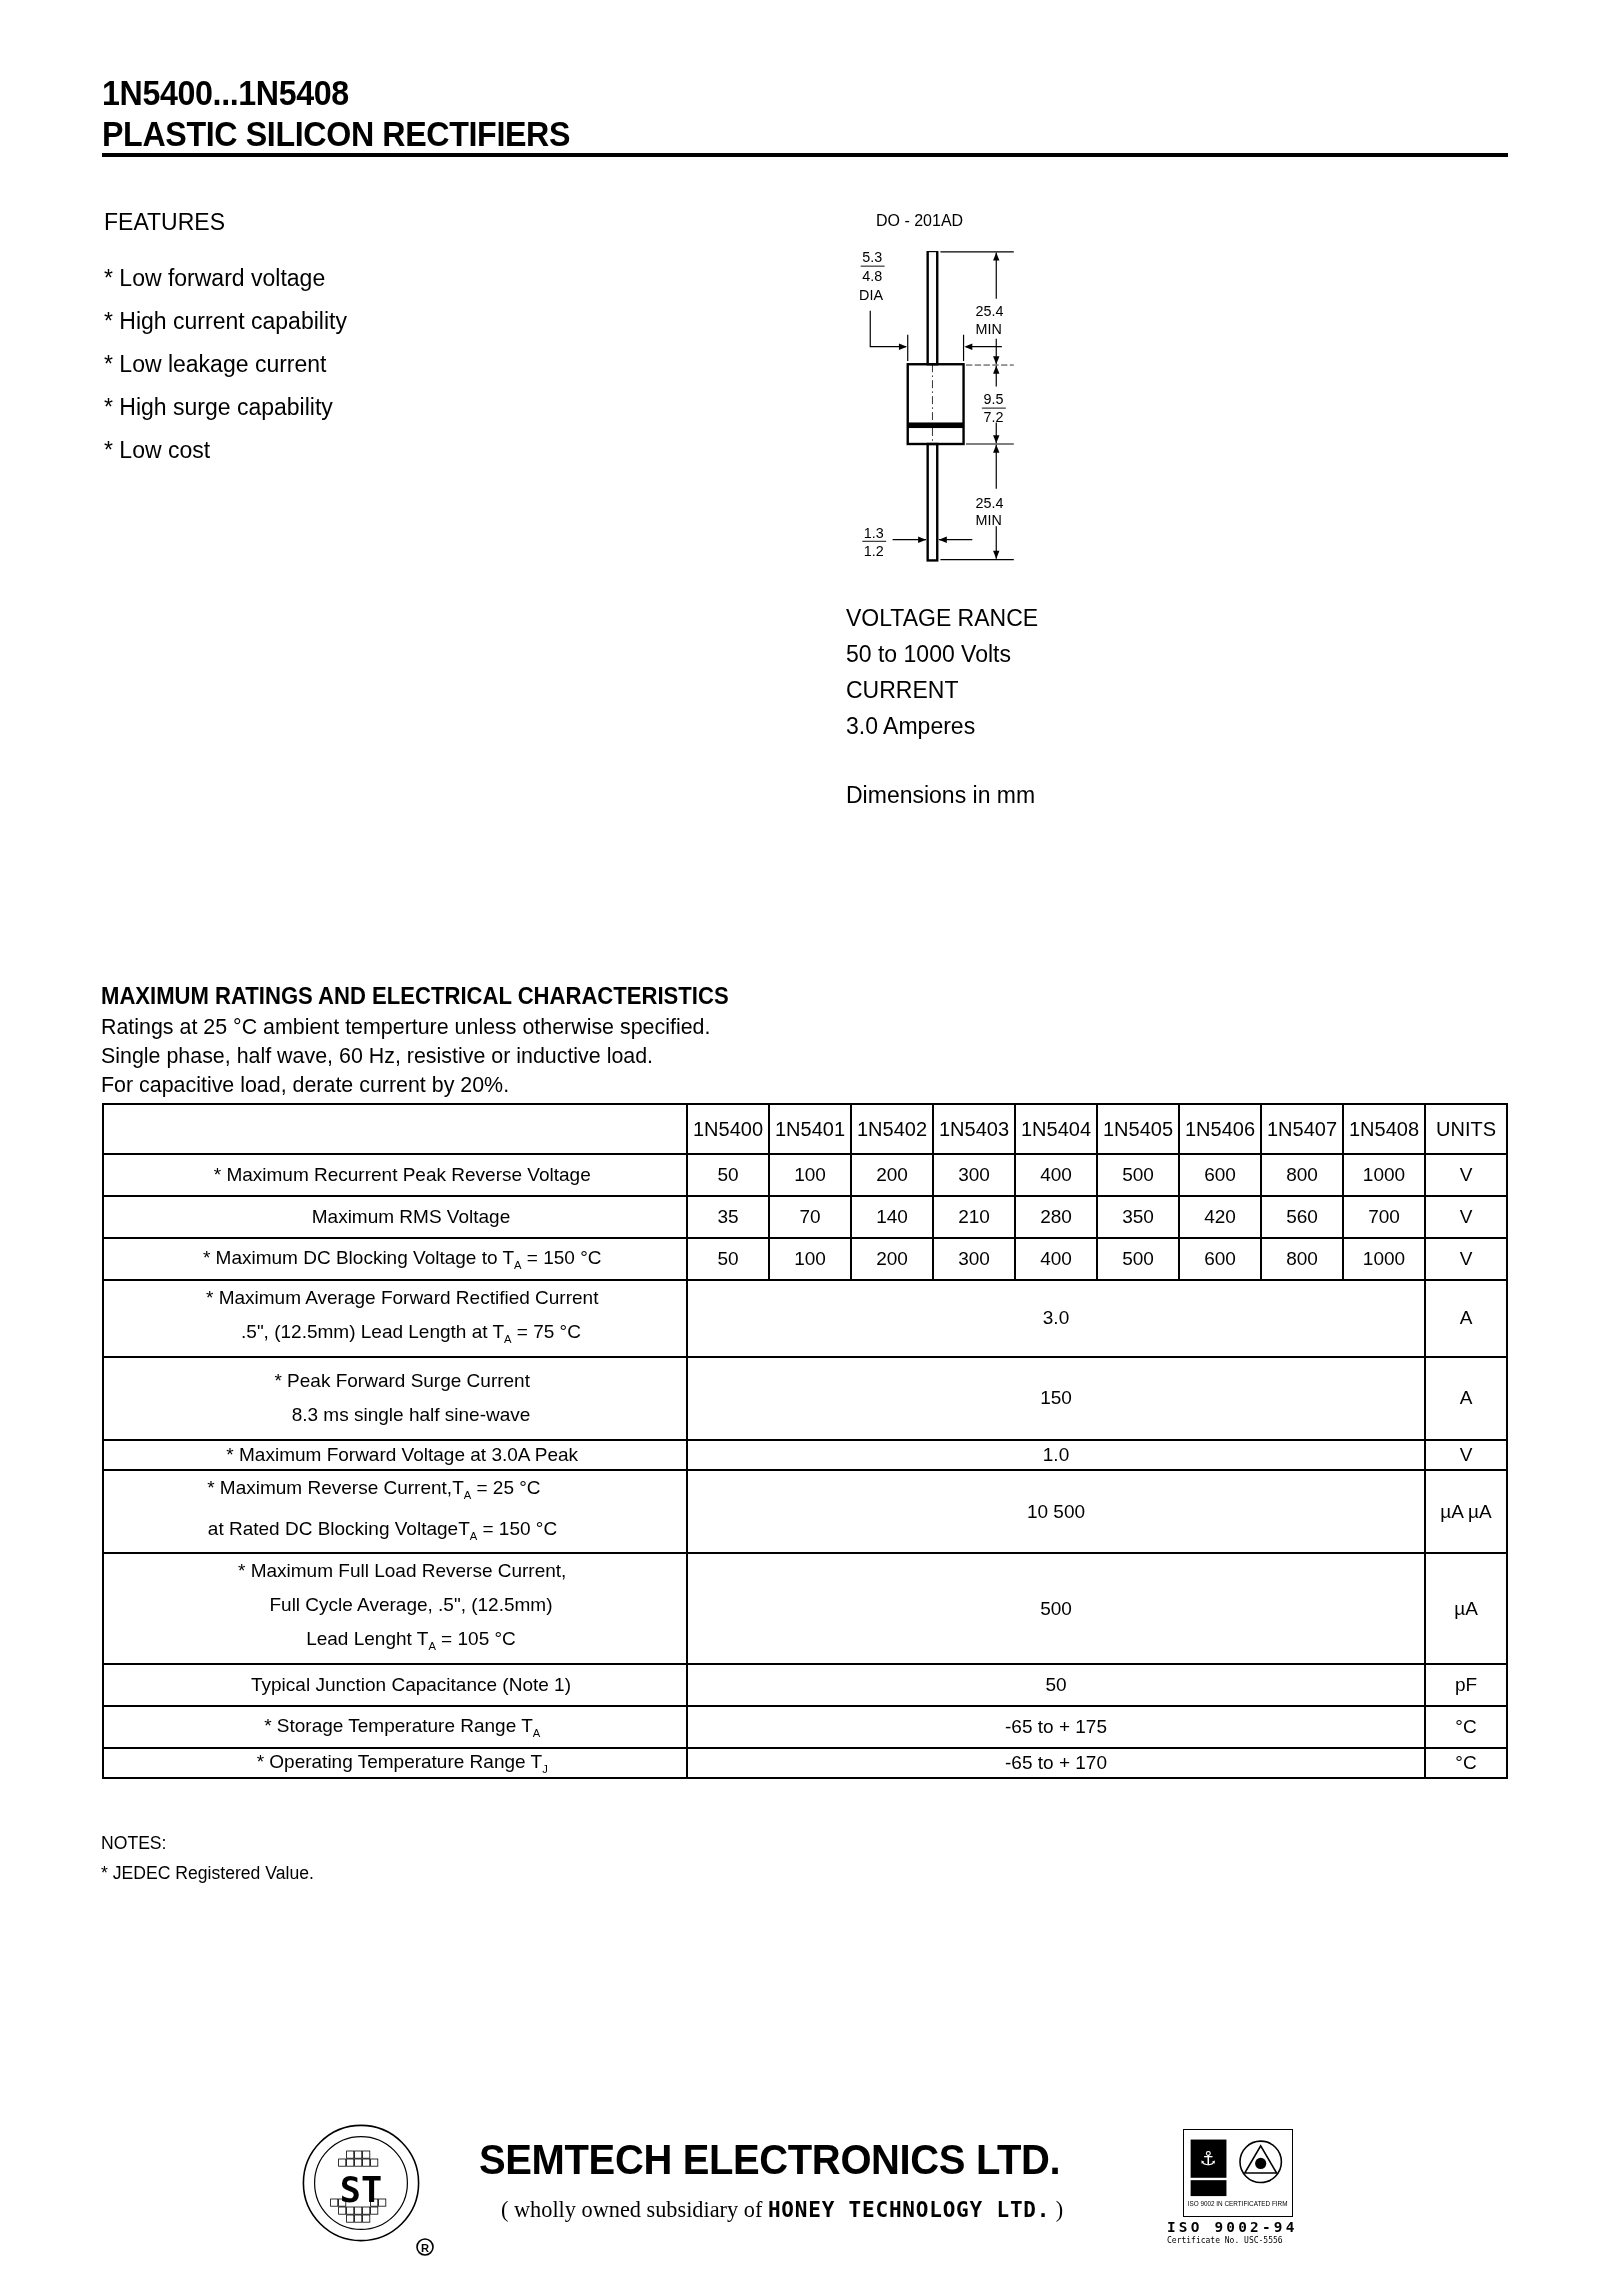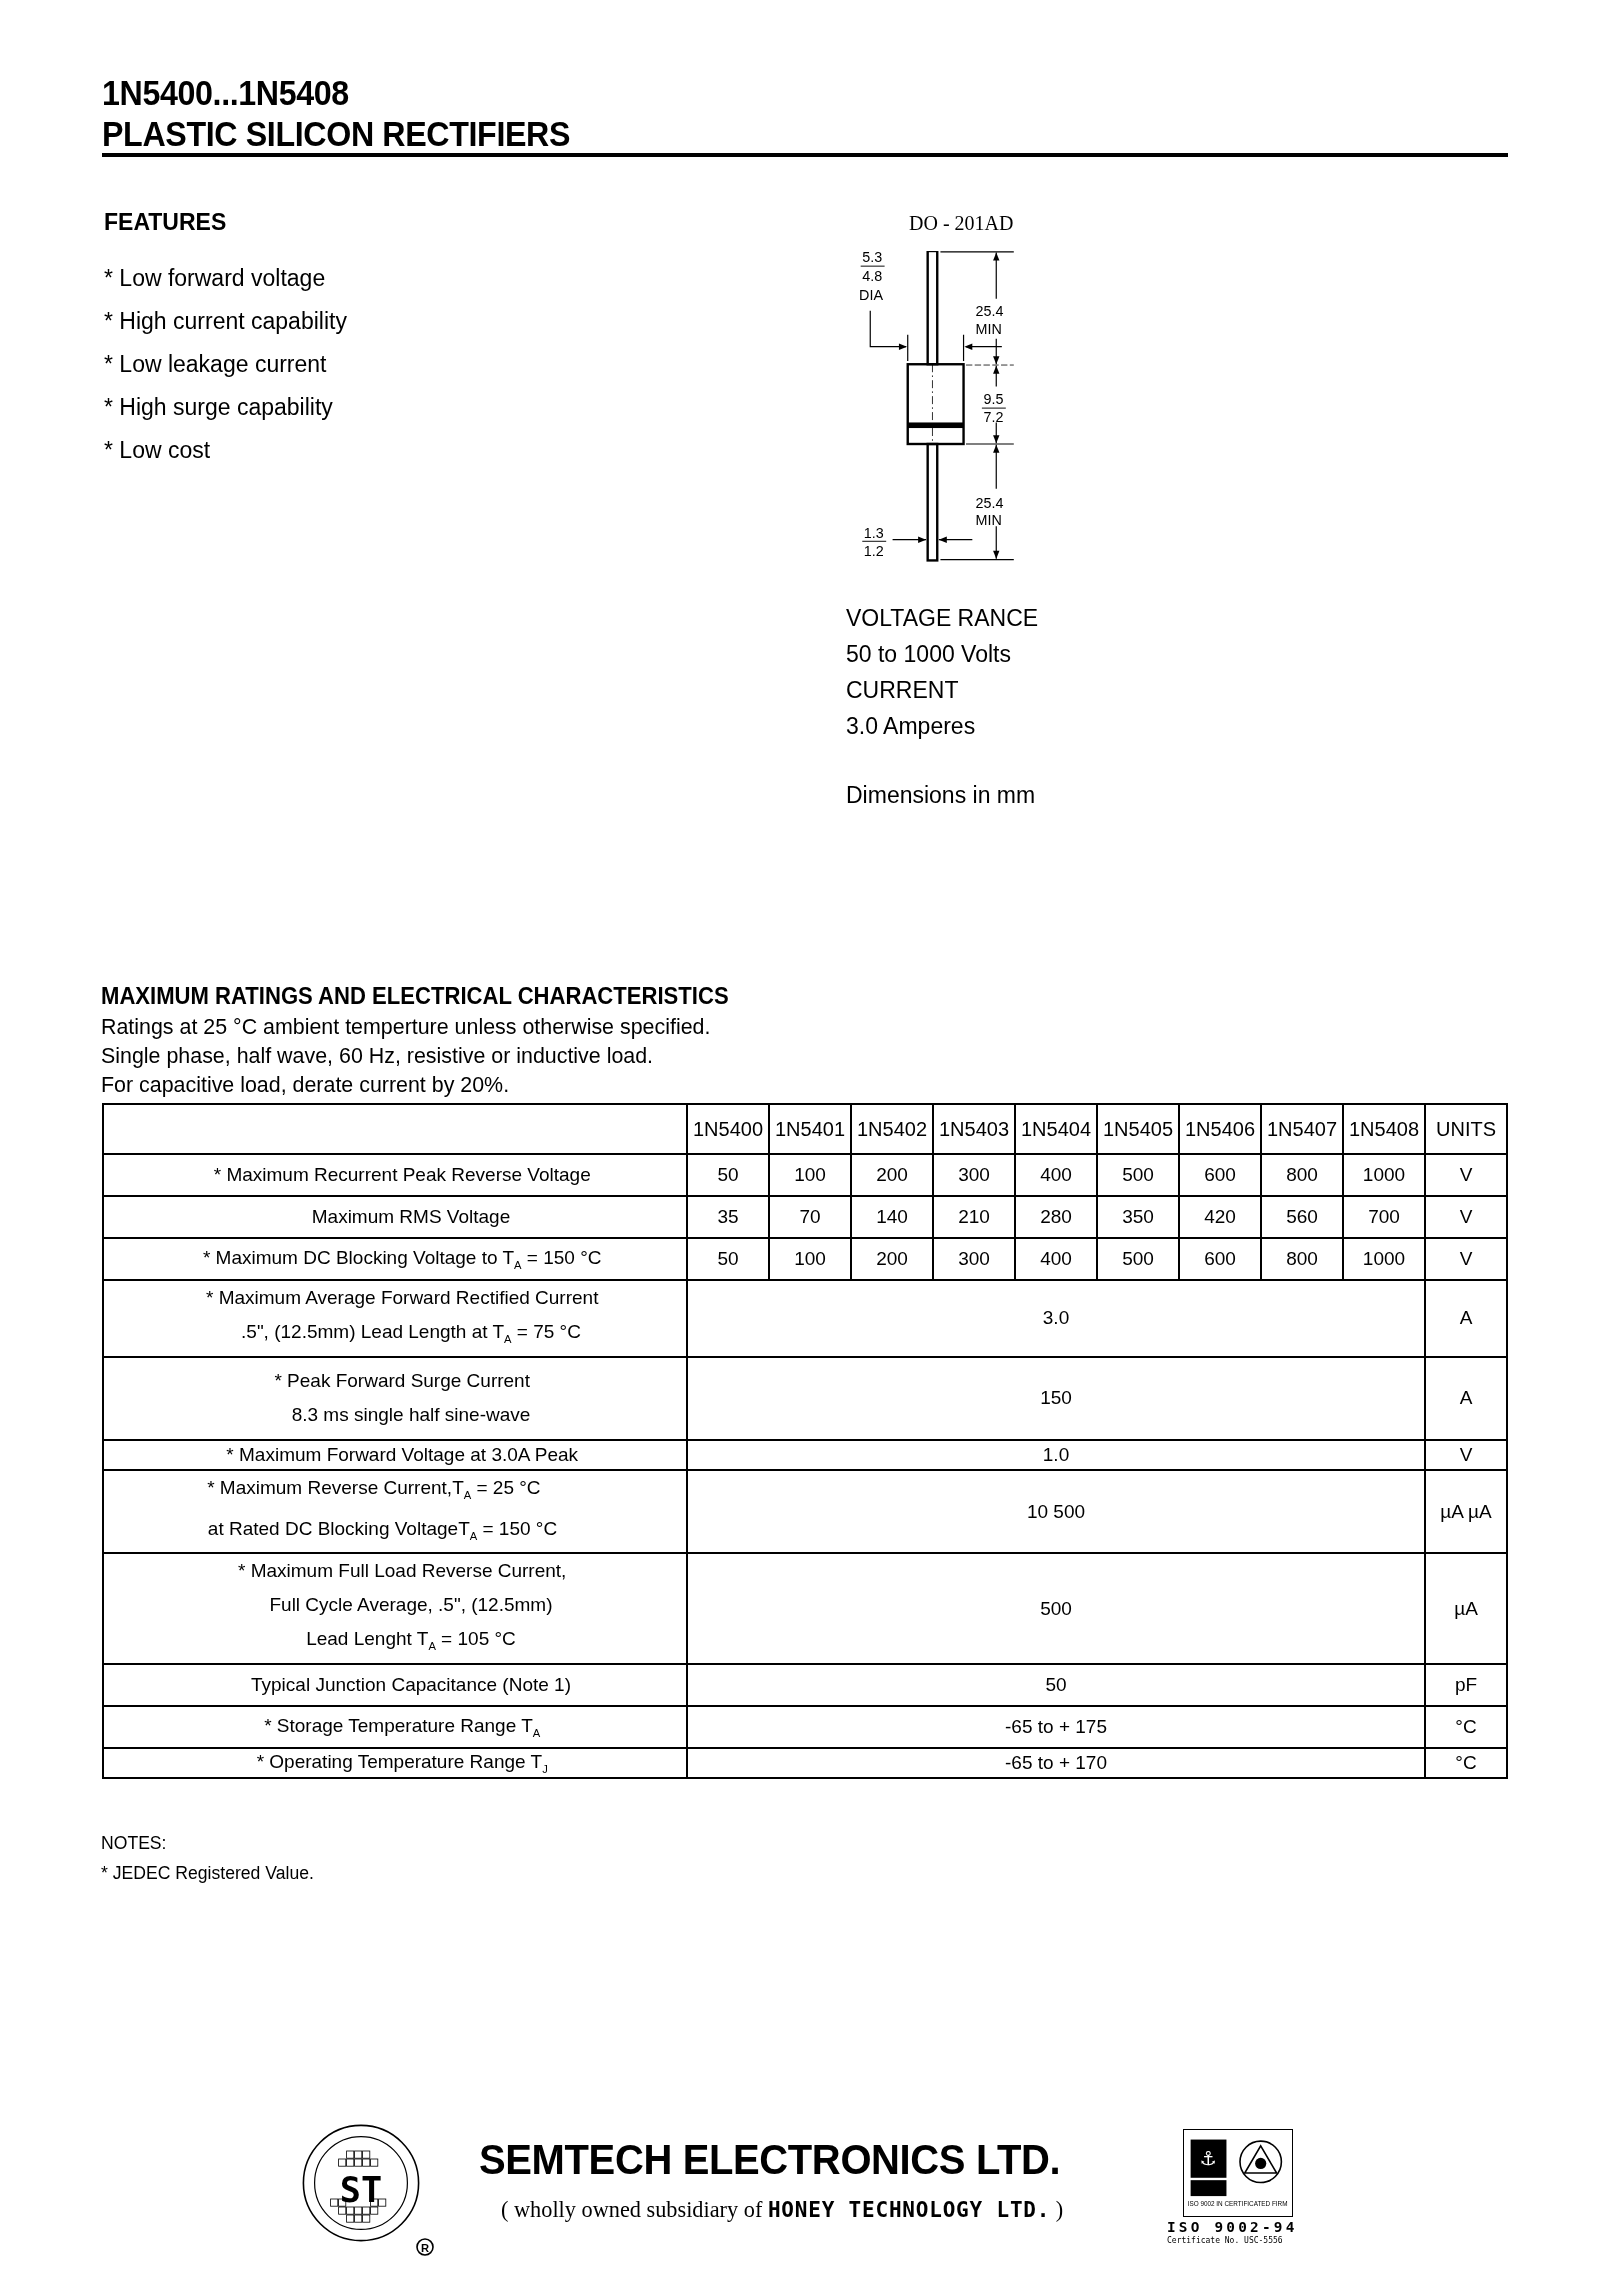--- a/index.html
+++ b/index.html
@@ -1,23 +1,23 @@
 <!DOCTYPE html>
 <html style="font-size:12.8px"><head>
 <meta charset="utf-8">
 <style>
   html, body { margin:0; padding:0; background:#ffffff; }
   body { width:1607px; height:2295px; position:relative; overflow:hidden; color:#000; font-family:"Liberation Sans", sans-serif; }
   .abs { position:absolute; }
   .title1 { left:102px; top:73px; font-size:35px; font-weight:bold; letter-spacing:-0.4px; transform:scaleX(0.92); transform-origin:left; }
   .title2 { left:102px; top:114px; font-size:35px; font-weight:bold; letter-spacing:-0.4px; transform:scaleX(0.92); transform-origin:left; }
   .title-rule { left:102px; top:153px; width:1406px; height:4px; background:#000; }
-  .feat-head { left:104px; top:209px; font-size:23px; font-weight:bold; }
+  .feat-head { left:104px; top:209px; font-size:23px; font-weight:normal; }
   .feat-list { left:104px; top:257px; font-size:23px; line-height:43px; margin:0; padding:0; list-style:none; }
-  .pkg-label { left:909px; top:212px; font-size:20px;font-family:Liberation Serif, serif; }
+  .pkg-label { left:876px; top:212px; font-size:16px; }
   .diagram { left:846px; top:251px; }
   .spec-block { left:846px; top:600px; font-size:23px; line-height:36px; }
   .dims { left:846px; top:782px; font-size:23px; }
   .mr-head { left:101px; top:983px; font-size:23px; font-weight:bold; transform:scaleX(0.96); transform-origin:left; }
   .mr-lines { left:101px; top:1012px; font-size:22.3px; line-height:29px; transform:scaleX(0.96); transform-origin:left; }
   table.spec { position:absolute; left:102px; top:1103px; border-collapse:collapse; table-layout:fixed; width:1406px; font-size:19px; }
   table.spec td { border:2.4px solid #000; padding:0; text-align:center; vertical-align:middle; }
   table.spec td.lbl { text-align:center; padding-left:14.4px; border-left:2.4px solid #000; }
   table.spec td.hdr { font-size:20px; height:42px; }
   .lbl .ln { display:block; line-height:34px; }

